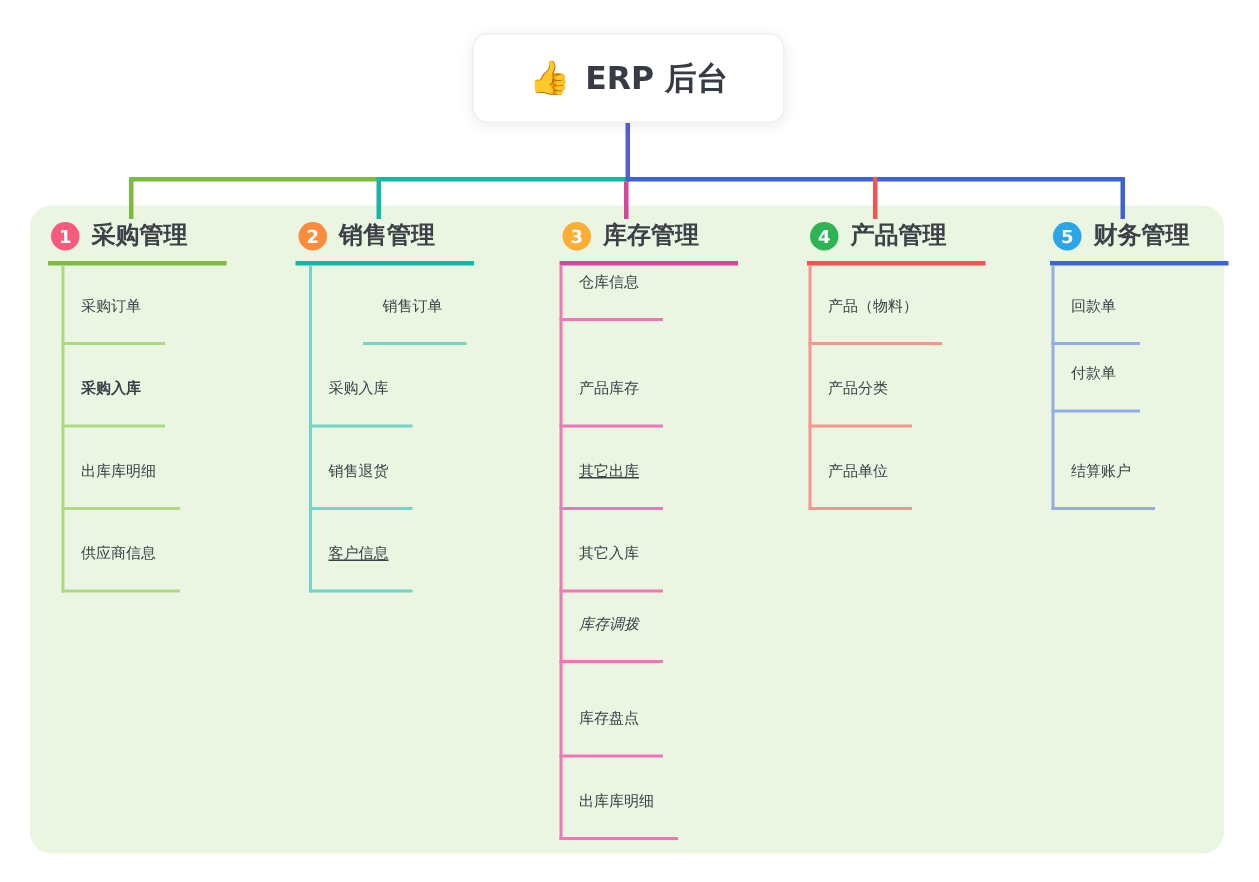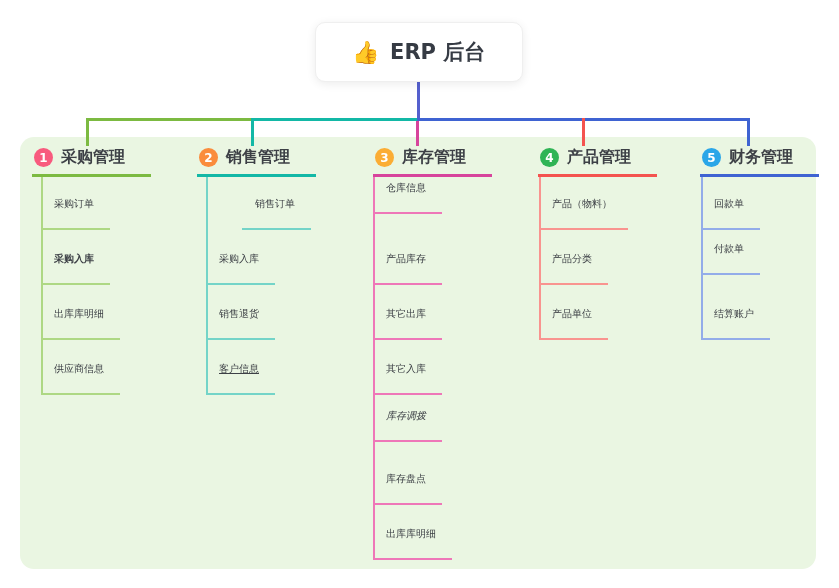--- a/index.html
+++ b/index.html
@@ -77,21 +77,21 @@
       <div class="child-node" style="left: 206px; top: 255px; border-bottom-color: rgb(116, 212, 200);">采购入库</div>
       <div class="child-node" style="left: 206px; top: 310px; border-bottom-color: rgb(116, 212, 200);">销售退货</div>
       <div class="child-node" style="left: 206px; top: 365px; border-bottom-color: rgb(116, 212, 200); text-decoration: underline;">客户信息</div>
       <div class="branch-header" style="left: 373px; border-bottom-color: rgb(215, 68, 156);">
         <span class="badge" style="background: rgb(251, 173, 52);">3</span>
         <span>库存管理</span>
       </div>
       <div class="trunk" style="left: 373px; top: 177px; height: 383px; background: rgb(238, 119, 184);"></div>
       <div class="child-node" style="left: 373px; top: 184px; border-bottom-color: rgb(238, 119, 184);">仓库信息</div>
       <div class="child-node" style="left: 373px; top: 255px; border-bottom-color: rgb(238, 119, 184);">产品库存</div>
-      <div class="child-node" style="left: 373px; top: 310px; border-bottom-color: rgb(238, 119, 184);">其它出库</div>
+      <div class="child-node" style="left: 373px; top: 310px; border-bottom-color: rgb(238, 119, 184); text-decoration: underline;">其它出库</div>
       <div class="child-node" style="left: 373px; top: 365px; border-bottom-color: rgb(238, 119, 184);">其它入库</div>
       <div class="child-node" style="left: 373px; top: 412px; border-bottom-color: rgb(238, 119, 184); font-style: italic;">库存调拨</div>
       <div class="child-node" style="left: 373px; top: 475px; border-bottom-color: rgb(238, 119, 184);">库存盘点</div>
       <div class="child-node" style="left: 373px; top: 530px; border-bottom-color: rgb(238, 119, 184);">出库库明细</div>
       <div class="branch-header" style="left: 538px; border-bottom-color: rgb(244, 83, 79);">
         <span class="badge" style="background: rgb(47, 180, 85);">4</span>
         <span>产品管理</span>
       </div>
       <div class="trunk" style="left: 539px; top: 177px; height: 163px; background: rgb(249, 148, 143);"></div>
       <div class="child-node" style="left: 539px; top: 200px; border-bottom-color: rgb(249, 148, 143);">产品（物料）</div>

